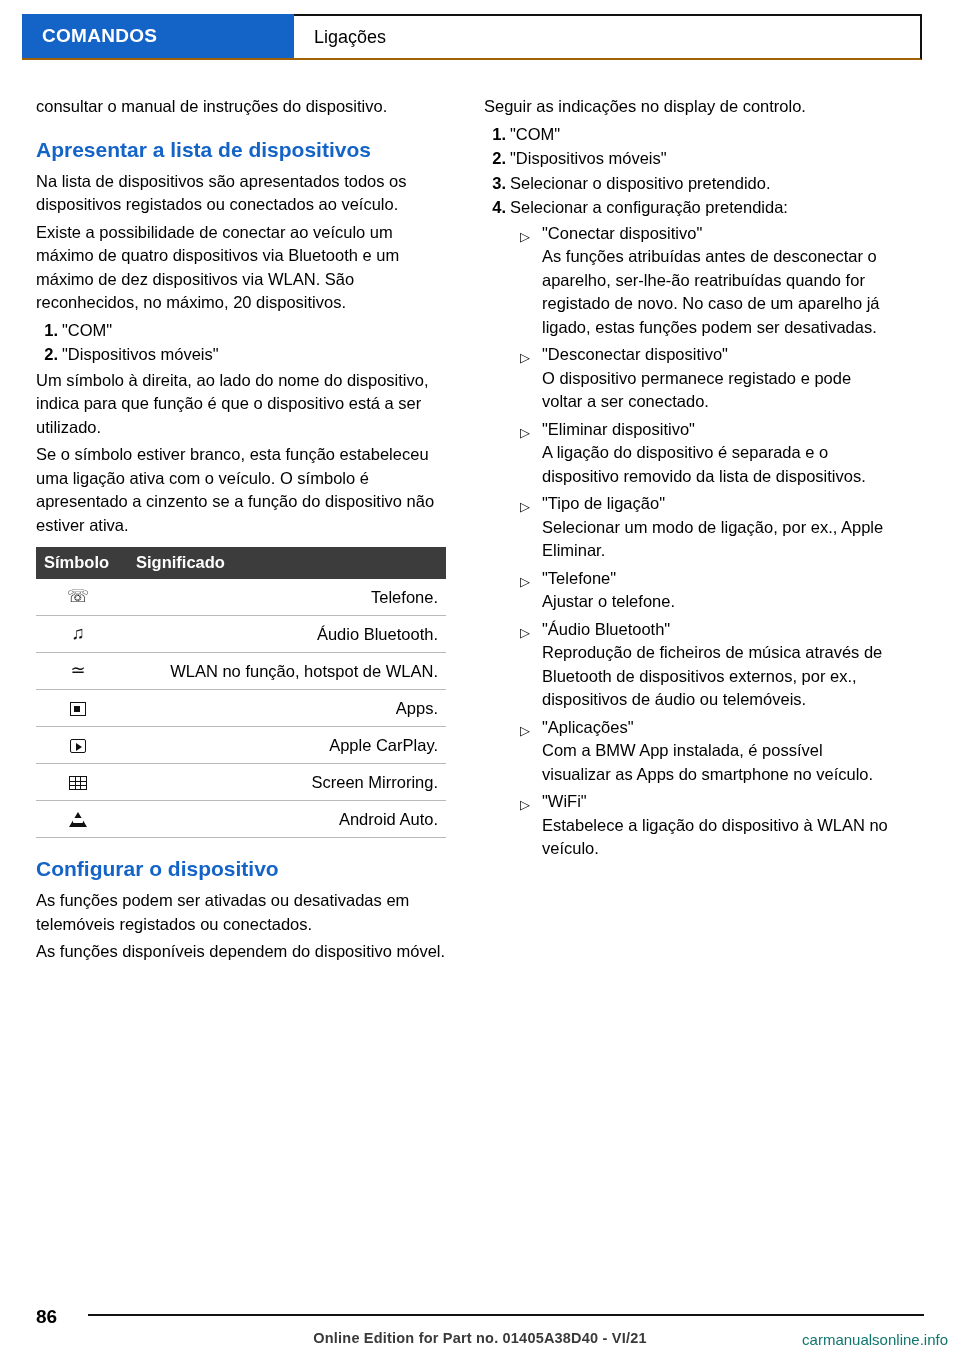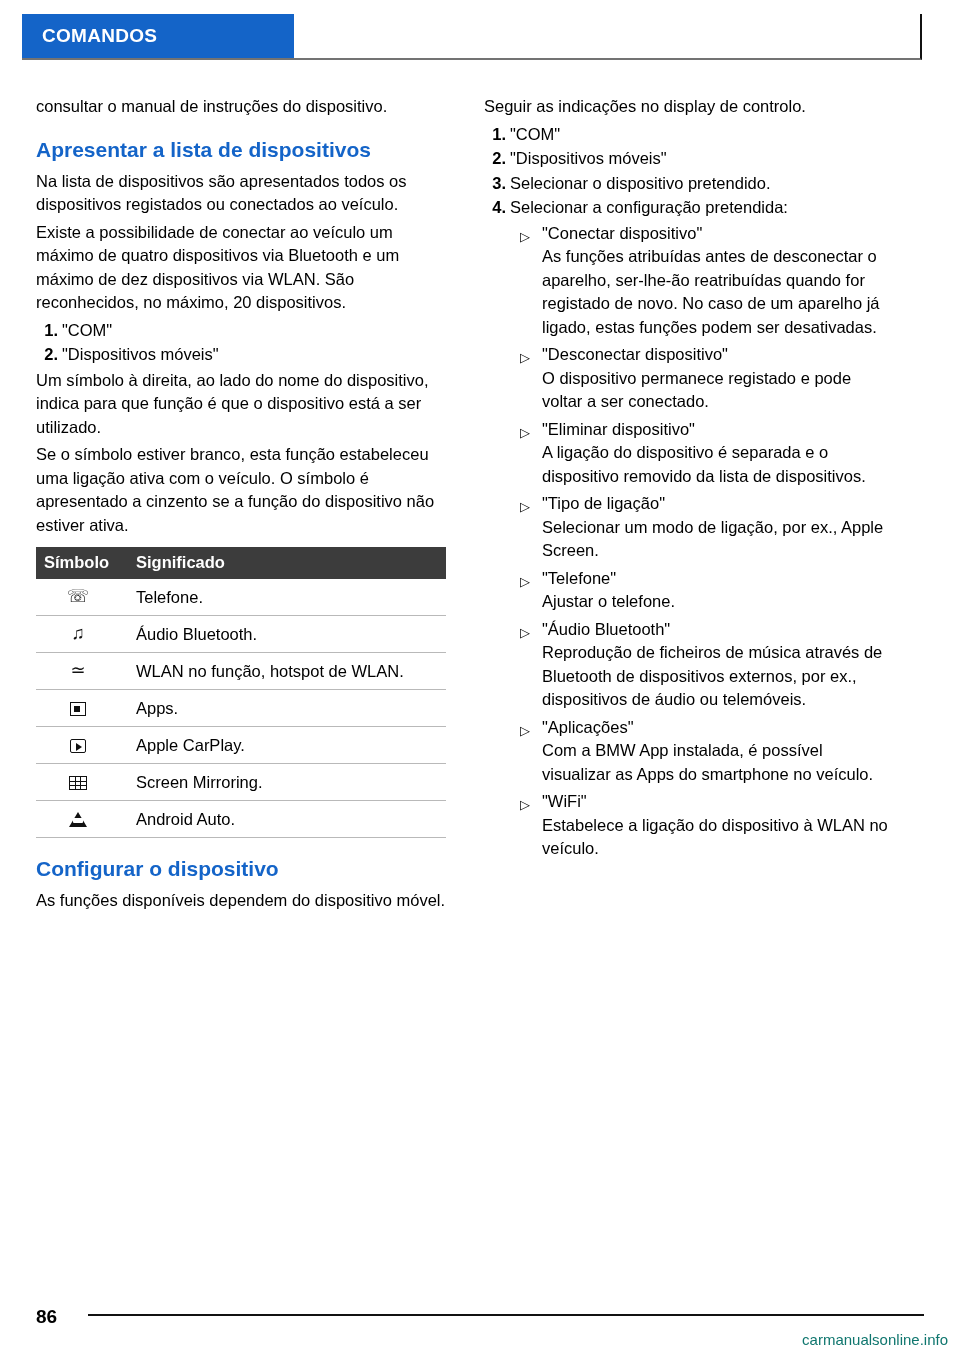--- a/index.html
+++ b/index.html
@@ -19,21 +19,21 @@
 
   
   .header {
     position: absolute;
     top: 14px;
     left: 22px;
     width: 900px;
     height: 46px;
     display: flex;
     align-items: stretch;
-    border-bottom: 2px solid #737373;
+    border-bottom: 2px solid #a16207;
     border-right: 2px solid #111;
   }
   .header-tab {
     width: 272px;
     background: #1464c8;
     color: #ffffff;
     font-weight: bold;
     font-size: 19px;
     display: flex;
     align-items: center;
@@ -144,20 +144,21 @@
     text-align: left;
     padding: 6px 8px 7px 8px;
   }
   table.symtab thead th.c1 { width: 92px; }
   table.symtab tbody td {
     border-bottom: 1px solid #b9b9b9;
     padding: 7px 8px 7px 8px;
     font-size: 16.5px;
     line-height: 22px;
     vertical-align: top;
+    text-align: right;
   }
   table.symtab tbody td.sym {
     width: 92px;
     text-align: center;
     font-size: 17px;
     color: #111;
     padding-left: 0;
   }
 
   .icon-glyph {
@@ -268,20 +269,21 @@
     bottom: 14px;
     font-size: 15px;
     color: #0f766e;
   }
 </style>
 </head>
 <body>
 
 <div class="header">
   <div class="header-tab">COMANDOS</div>
+  <div class="header-title">Ligações</div>
 </div>
 
 <div class="columns">
 
   <div class="col col-left">
 
     <p class="para">consultar o manual de instruções do dispositivo.</p>
 
     <h2 class="section">Apresentar a lista de dispositivos</h2>
 
@@ -329,20 +331,21 @@
           <td>Screen Mirroring.</td>
         </tr>
         <tr>
           <td class="sym"><span class="icon-android"></span></td>
           <td>Android Auto.</td>
         </tr>
       </tbody>
     </table>
 
     <h2 class="section">Configurar o dispositivo</h2>
+    <p class="para">As funções podem ser ativadas ou desativadas em telemóveis registados ou conectados.</p>
     <p class="para">As funções disponíveis dependem do dispositivo móvel.</p>
   </div>
 
   <div class="col col-right">
 
     <p class="para">Seguir as indicações no display de controlo.</p>
 
     <ol class="numlist">
       <li><span class="num">1</span><span>"COM"</span></li>
       <li><span class="num">2</span><span>"Dispositivos móveis"</span></li>
@@ -362,21 +365,21 @@
       <p class="subtext">O dispositivo permanece registado e pode voltar a ser conectado.</p>
 
       <ul class="trilist">
         <li><span class="tri">▷</span><span>"Eliminar dispositivo"</span></li>
       </ul>
       <p class="subtext">A ligação do dispositivo é separada e o dispositivo removido da lista de dispositivos.</p>
 
       <ul class="trilist">
         <li><span class="tri">▷</span><span>"Tipo de ligação"</span></li>
       </ul>
-      <p class="subtext">Selecionar um modo de ligação, por ex., Apple Screen.</p>
+      <p class="subtext">Selecionar um modo de ligação, por ex., Apple Eliminar.</p>
 
       <ul class="trilist">
         <li><span class="tri">▷</span><span>"Telefone"</span></li>
       </ul>
       <p class="subtext">Ajustar o telefone.</p>
 
       <ul class="trilist">
         <li><span class="tri">▷</span><span>"Áudio Bluetooth"</span></li>
       </ul>
       <p class="subtext">Reprodução de ficheiros de música através de Bluetooth de dispositivos externos, por ex., dispositivos de áudio ou telemóveis.</p>
@@ -390,14 +393,15 @@
         <li><span class="tri">▷</span><span>"WiFi"</span></li>
       </ul>
       <p class="subtext">Estabelece a ligação do dispositivo à WLAN no veículo.</p>
     </div>
   </div>
 </div>
 
 <div class="footer">
   <div class="page-num">86</div>
   <div class="footer-rule"></div>
+  <div class="footer-text">Online Edition for Part no. 01405A38D40 - VI/21</div>
   <div class="watermark">carmanualsonline.info</div>
 </div>
 
 </body></html>

